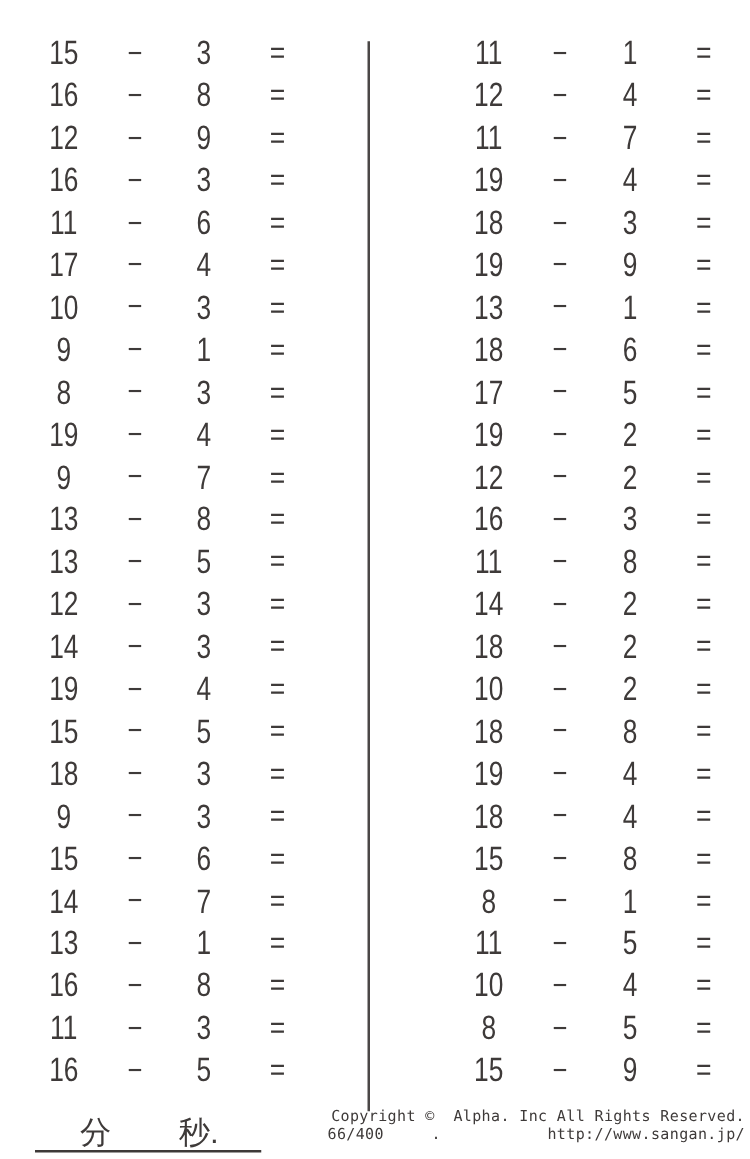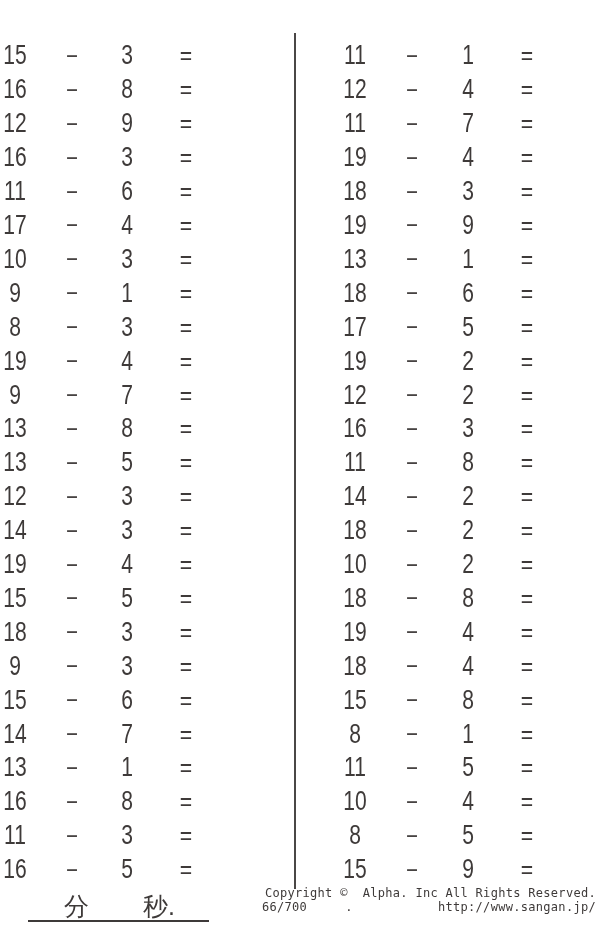--- a/index.html
+++ b/index.html
@@ -28,22 +28,23 @@
   .divider {
     position: absolute;
     left: 294px; top: 33px;
     width: 1.5px; height: 856px;
     background: #4a4746;
   }
 
   
   .problem-column {
     position: absolute;
-    top: 39px;
+    top: 26px;
     width: 232px;
+    margin-left: 36px;
   }
   .col-left  { left: 0; }
   .col-right { left: 330px; }
   .problem-row {
     display: grid;
     height: 33.92px;
     align-items: center;
   }
   .col-left  .problem-row { grid-template-columns: 30px 84px 26px 92px; }
   .col-right .problem-row { grid-template-columns: 50px 64px 48px 70px; }
@@ -451,20 +452,20 @@
   </div>
 
   <div class="timer">
     <span class="minutes">分</span>
     <span class="seconds">秒.</span>
   </div>
 
   <div class="footer-right">
     <div class="fline1">Copyright ©  Alpha. Inc All Rights Reserved.</div>
     <div class="fline2">
-      <span>66/700</span>
+      <span>66/400</span>
       <span class="dot">.</span>
       <span class="spacer"></span>
       <span>http://www.sangan.jp/</span>
     </div>
   </div>
 
 </div>
 
 </body></html>

